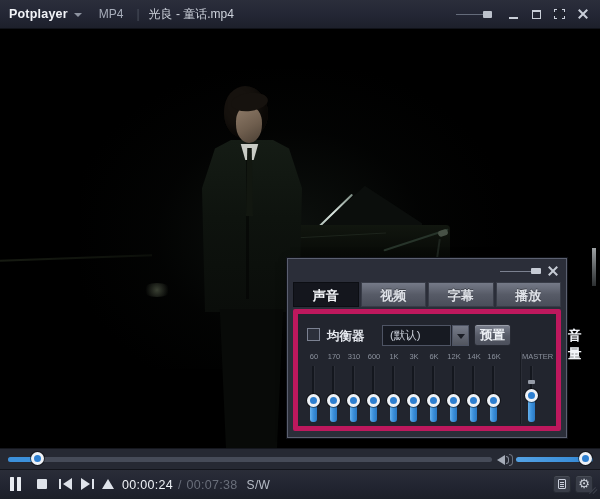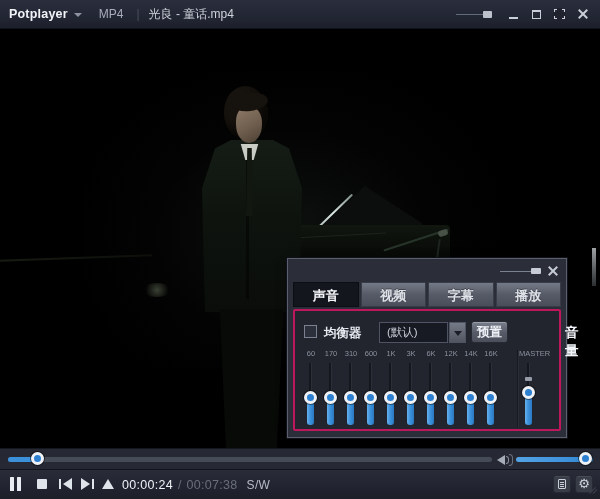--- a/index.html
+++ b/index.html
@@ -89,21 +89,21 @@
   .p-op-handle { position:absolute; right:-3px; top:1px; width:10px; height:6px; background:#c6cbd5; border-radius:1px; }
   .p-close { position:relative; width:12px; height:12px; cursor:pointer; }
   .p-close:before { content:''; position:absolute; left:0; top:5px; width:12px; height:2px; background:#c6cbd5; transform:rotate(45deg); }
   .p-close:after  { content:''; position:absolute; left:0; top:5px; width:12px; height:2px; background:#c6cbd5; transform:rotate(-45deg); }
   .tabs { position:absolute; left:5px; right:5px; top:23px; height:25px; display:flex; gap:2px; }
   .tab { flex:1; text-align:center; line-height:25px; font-size:13px; font-weight:bold; color:#dfe2e8;
     background:linear-gradient(180deg,#757a88 0%,#575b67 50%,#4a4e5a 100%);
     border:1px solid #383c47; text-shadow:0 -1px 0 rgba(0,0,0,.35); cursor:pointer; }
   .tab.active { background:#14161d; color:#f4f6f9; border-color:#0c0e13; text-shadow:none;font-family:Liberation Serif, serif; }
   .p-body { position:absolute; left:5px; right:5px; top:50px; bottom:6px;
-    background:#22252e; border:2px solid #be185d; border-radius:2px; }
+    background:#22252e; border:5px solid #be185d; border-radius:2px; }
   .eq-controls { position:absolute; left:9px; right:9px; top:10px; height:24px; }
   .chk { position:absolute; left:0; top:4px; width:13px; height:13px; background:#2c303b;
     border:1px solid #7b8191; cursor:pointer; }
   .chk-label { position:absolute; left:20px; top:4px; font-size:12.5px; font-weight:bold; color:#e6e9ef; cursor:pointer; }
   .dropdown { position:absolute; left:75px; top:1px; width:69px; height:21px; background:#171a22;
     border:1px solid #4e5464; color:#c8cdd7; font-size:11.5px; line-height:19px; padding-left:7px; cursor:pointer; }
   .dd-btn { position:absolute; left:145px; top:1px; width:17px; height:21px;
     background:linear-gradient(180deg,#757a88 0%,#51555f 100%); border:1px solid #4e5464; cursor:pointer; }
   .dd-caret { position:absolute; left:4px; top:8px; width:0; height:0;
     border-left:4px solid transparent; border-right:4px solid transparent; border-top:5px solid #1b1e26; }

